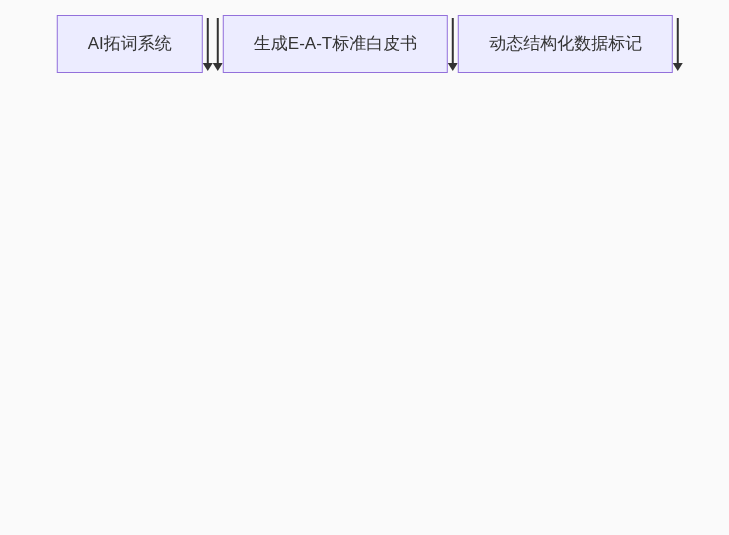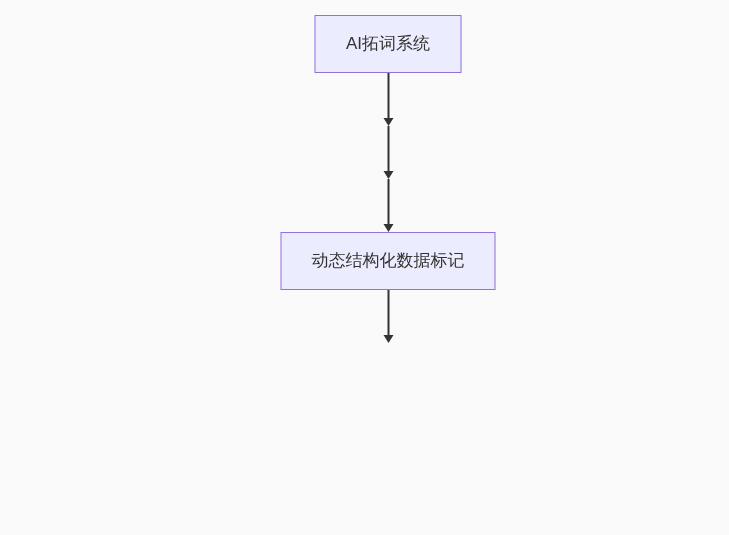--- a/index.html
+++ b/index.html
@@ -8,25 +8,25 @@
     height: 535px;
     overflow: hidden;
     font-family: "Liberation Sans", "DejaVu Sans", sans-serif;
   }
   body {
     background: var(--background, #fafafa);
     position: relative;
   }
   .flowchart {
     position: absolute;
-    left: 388px;
+    left: 370px;
     top: 15px;
     transform: translateX(-50%);
     display: flex;
-    flex-direction: column;
+    flex-direction: row;
     align-items: center;
   }
   .node {
     width: max-content;
     background: var(--node-fill, #ececff);
     border: 1px solid var(--node-border, #9370db);
     color: var(--text, #333333);
     font-size: 17px;
     line-height: 22px;
     padding: 17px 30px;
@@ -65,20 +65,23 @@
     <div class="line"></div>
     <div class="head"></div>
   </div>
 
 
   <div class="edge">
     <div class="line"></div>
     <div class="head"></div>
   </div>
 
+  <div class="node">
+    <span>生成E-A-T标准白皮书</span>
+  </div>
 
   <div class="edge">
     <div class="line"></div>
     <div class="head"></div>
   </div>
 
   <div class="node">
     <span>动态结构化数据标记</span>
   </div>
 

